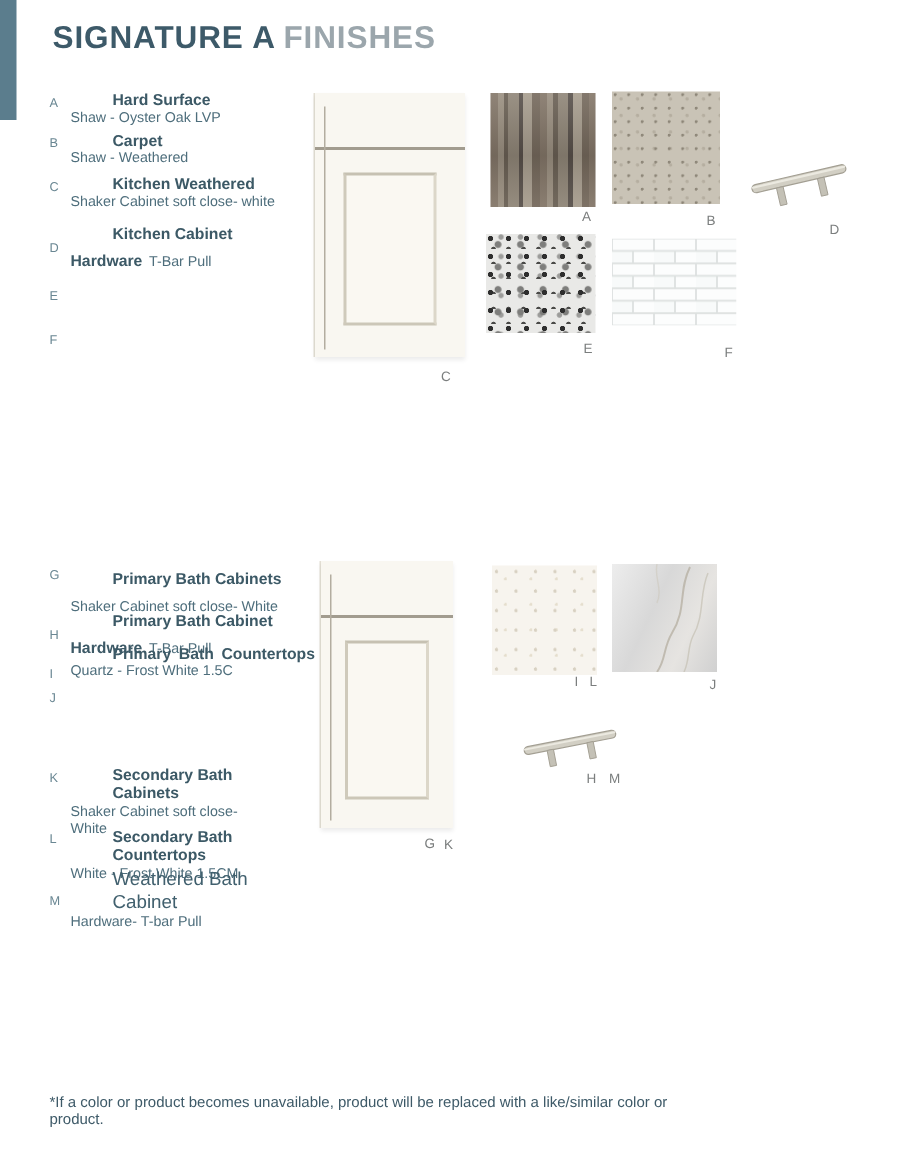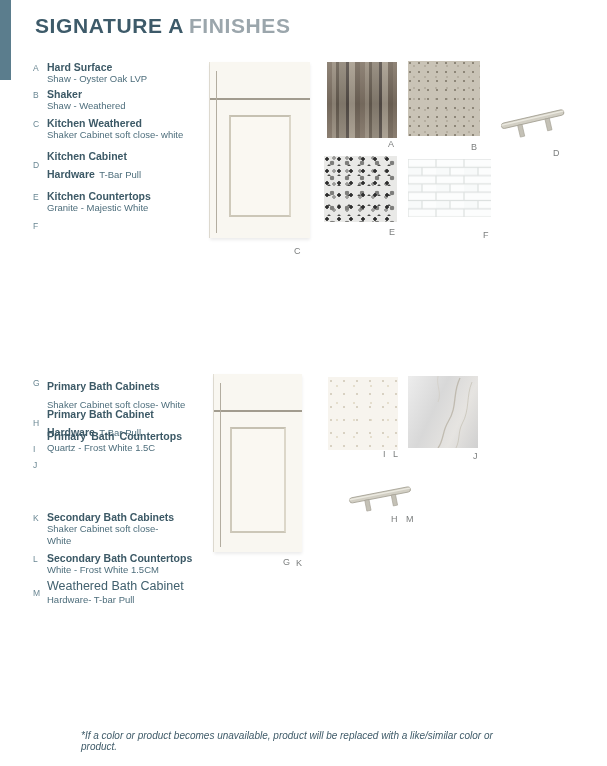--- a/index.html
+++ b/index.html
@@ -9,21 +9,21 @@
 
   
   .accent-bar { position:absolute; left:0; top:0; width:11px; height:80px; background:#5b7d8d; }
   .page-title { position:absolute; left:35px; top:14px; font-size:21px; letter-spacing:.6px; color:#3d5a69; white-space:nowrap; }
   .page-title .muted { color:#9ba6ac; margin-left:5px; }
 
   
   .spec-item { position:absolute; display:flex; }
   .spec-letter { width:14px; flex:0 0 14px; font-size:8.5px; color:#6a8793; padding-top:2px; }
   .spec-text { color:#44606d; }
-  .spec-name { font-weight:bold; font-size:10.5px; color:#3c5966; line-height:1.18; }
+  .spec-name { font-weight:bold; font-size:10.5px; color:#3c5966; line-height:1.18;margin-left:28px; }
   .spec-detail { font-size:9.5px; color:#4e6e7c; line-height:1.18; }
   .inline-flow .spec-name, .inline-flow .spec-detail { display:inline; }
   .v-mid { align-items:center; }
   .v-end { align-items:flex-end; }
 
   .item-a { left:33px; top:61px; width:170px; }
   .item-b { left:33px; top:88px; width:170px; }
   .item-c { left:33px; top:117px; width:175px; }
   .item-d { left:33px; top:146px; width:140px; }
   .item-e { left:33px; top:190px; width:170px; }
@@ -89,62 +89,58 @@
   .fig-label { position:absolute; font-size:9px; color:#7b7e7e; }
   .lab-a { left:388px; top:139px; } .lab-b { left:471px; top:142px; }
   .lab-c { left:294px; top:246px; } .lab-d { left:553px; top:148px; }
   .lab-e { left:389px; top:227px; } .lab-f { left:483px; top:230px; }
   .lab-g { left:283px; top:557px; } .lab-k2 { left:296px; top:558px; }
   .lab-i2 { left:383px; top:449px; } .lab-l2 { left:393px; top:449px; }
   .lab-j2 { left:473px; top:451px; }
   .lab-h2 { left:391px; top:514px; } .lab-m2 { left:406px; top:514px; }
 
   
-  .footnote { position:absolute; left:33px; top:730px; width:440px; font-style:italic; font-size:10px; color:#3e5a68;margin-left:48px; }
+  .footnote { position:absolute; left:33px; top:730px; width:440px; font-size:10px; color:#3e5a68; }
 </style>
 </head>
 <body>
 
 <div class="page">
 
   <div class="accent-bar"></div>
 
   <h1 class="page-title"><span>SIGNATURE A</span><span class="muted">FINISHES</span></h1>
 
   <div class="spec-item item-a">
     <span class="spec-letter">A</span>
     <div class="spec-text">
         <div class="spec-name">Hard Surface</div>
         <div class="spec-detail">Shaw - Oyster Oak LVP</div>
       </div>
   </div>
   <div class="spec-item item-b">
     <span class="spec-letter">B</span>
     <div class="spec-text">
-        <div class="spec-name">Shaker</div>
+        <div class="spec-name">Carpet</div>
         <div class="spec-detail">Shaw - Weathered</div>
       </div>
   </div>
   <div class="spec-item item-c">
     <span class="spec-letter">C</span>
     <div class="spec-text">
         <div class="spec-name">Kitchen Weathered</div>
         <div class="spec-detail">Shaker Cabinet soft close- white</div>
       </div>
   </div>
   <div class="spec-item item-d inline-flow v-mid">
     <span class="spec-letter">D</span>
     <div class="spec-text"><span class="spec-name">Kitchen Cabinet Hardware</span> <span class="spec-detail">T-Bar Pull</span></div>
   </div>
   <div class="spec-item item-e">
     <span class="spec-letter">E</span>
-    <div class="spec-text">
-        <div class="spec-name">Kitchen Countertops</div>
-        <div class="spec-detail">Granite - Majestic White</div>
-      </div>
   </div>
   <div class="spec-item item-f">
     <span class="spec-letter">F</span>
   </div>
 
   <div class="spec-item item-g inline-flow">
     <span class="spec-letter">G</span>
     <div class="spec-text"><span class="spec-name">Primary Bath Cabinets</span> <span class="spec-detail">Shaker Cabinet soft close- White</span></div>
   </div>
   <div class="spec-item item-h inline-flow v-mid">

